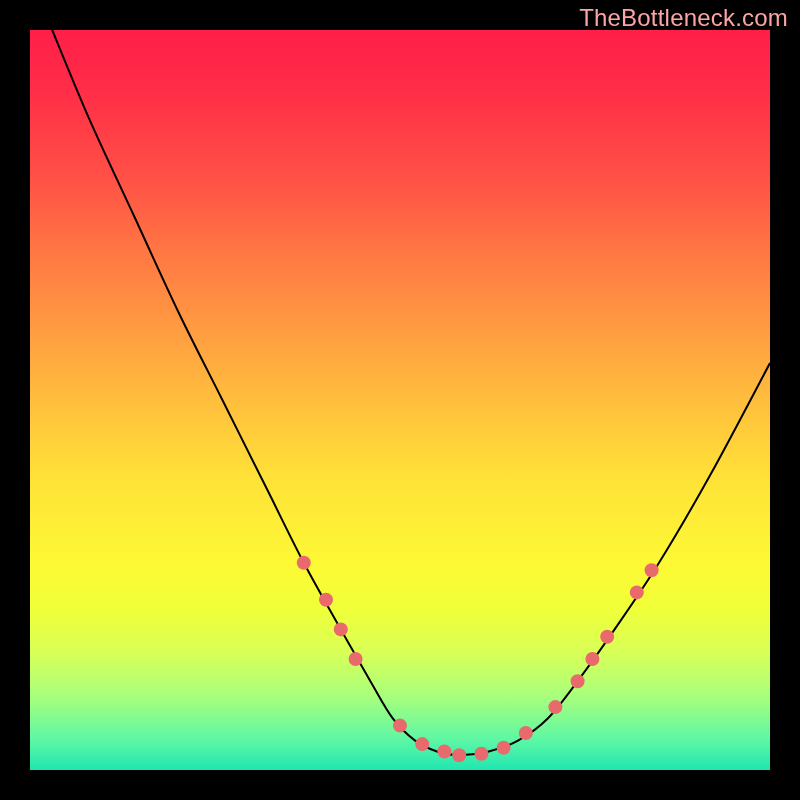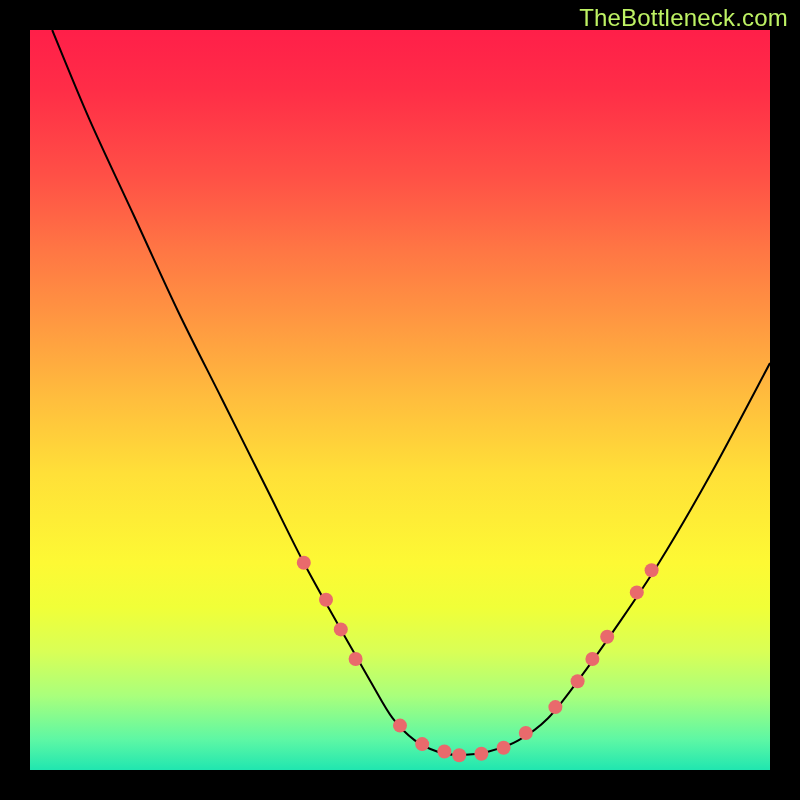--- a/index.html
+++ b/index.html
@@ -14,21 +14,21 @@
   .frame {
     position: relative;
     width: 800px;
     height: 800px;
     background: #000;
   }
   .watermark {
     position: absolute;
     top: 4px;
     right: 12px;
-    color: #bef264;
+    color: #fca5a5;
     font-size: 24px;
     font-weight: 500;
     letter-spacing: 0.2px;
     z-index: 5;
   }
   .plot-bg {
     position: absolute;
     left: 30px;
     top: 30px;
     width: 740px;

